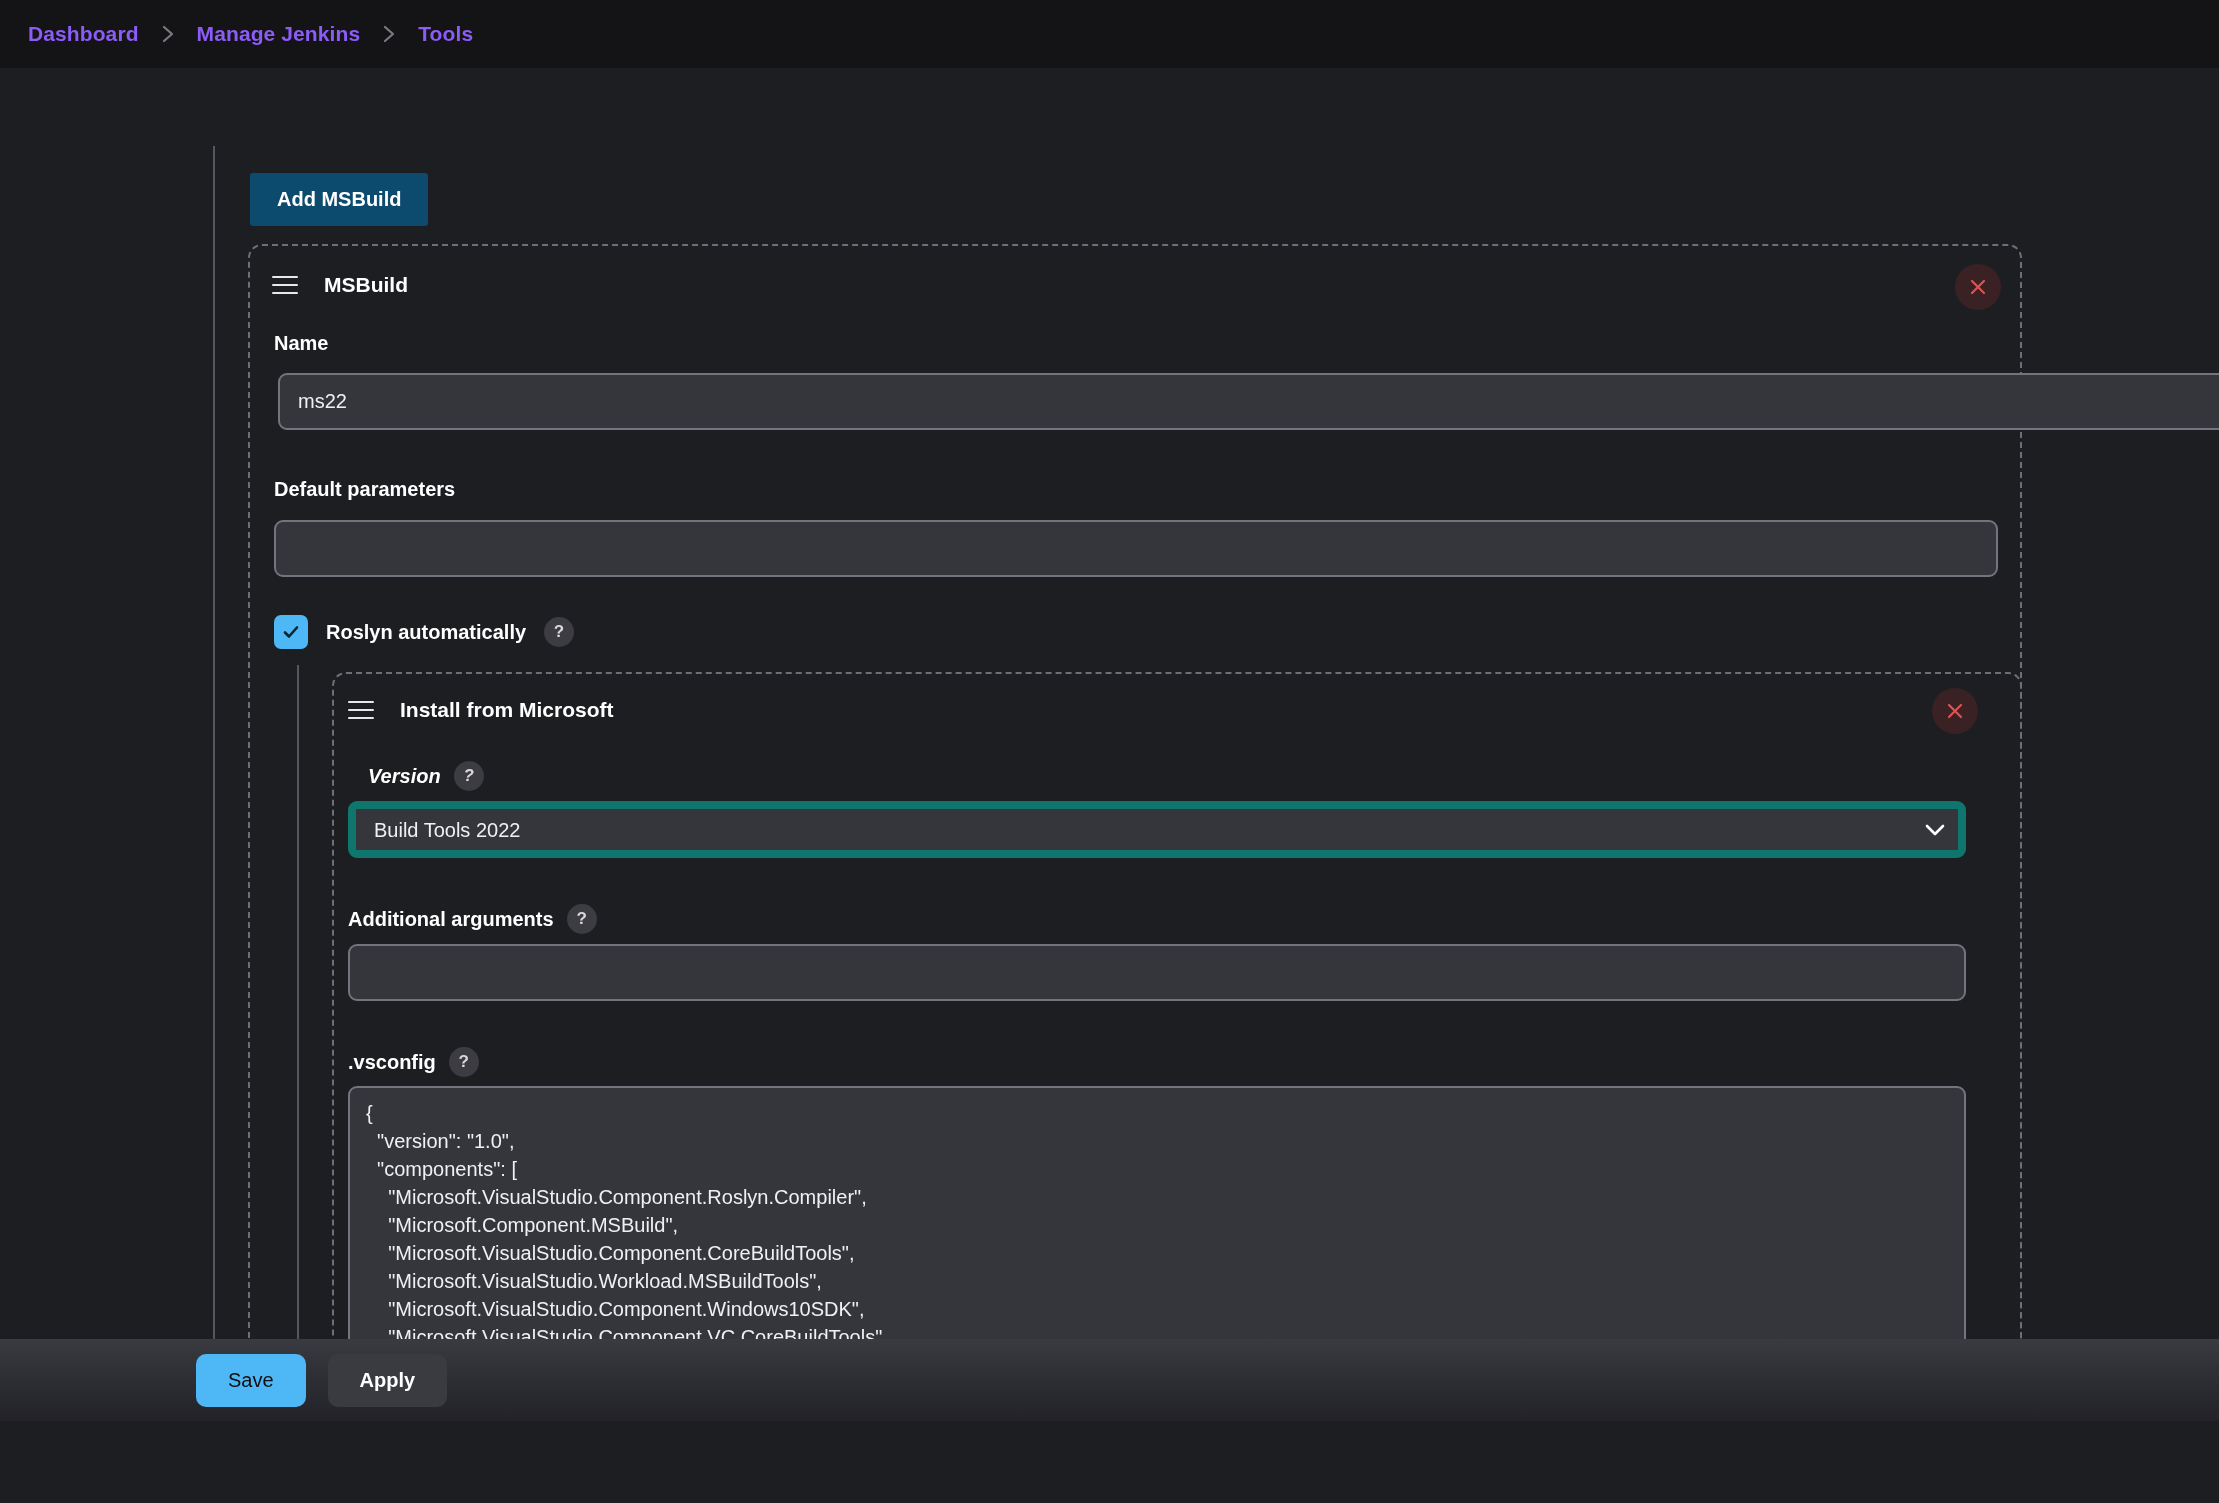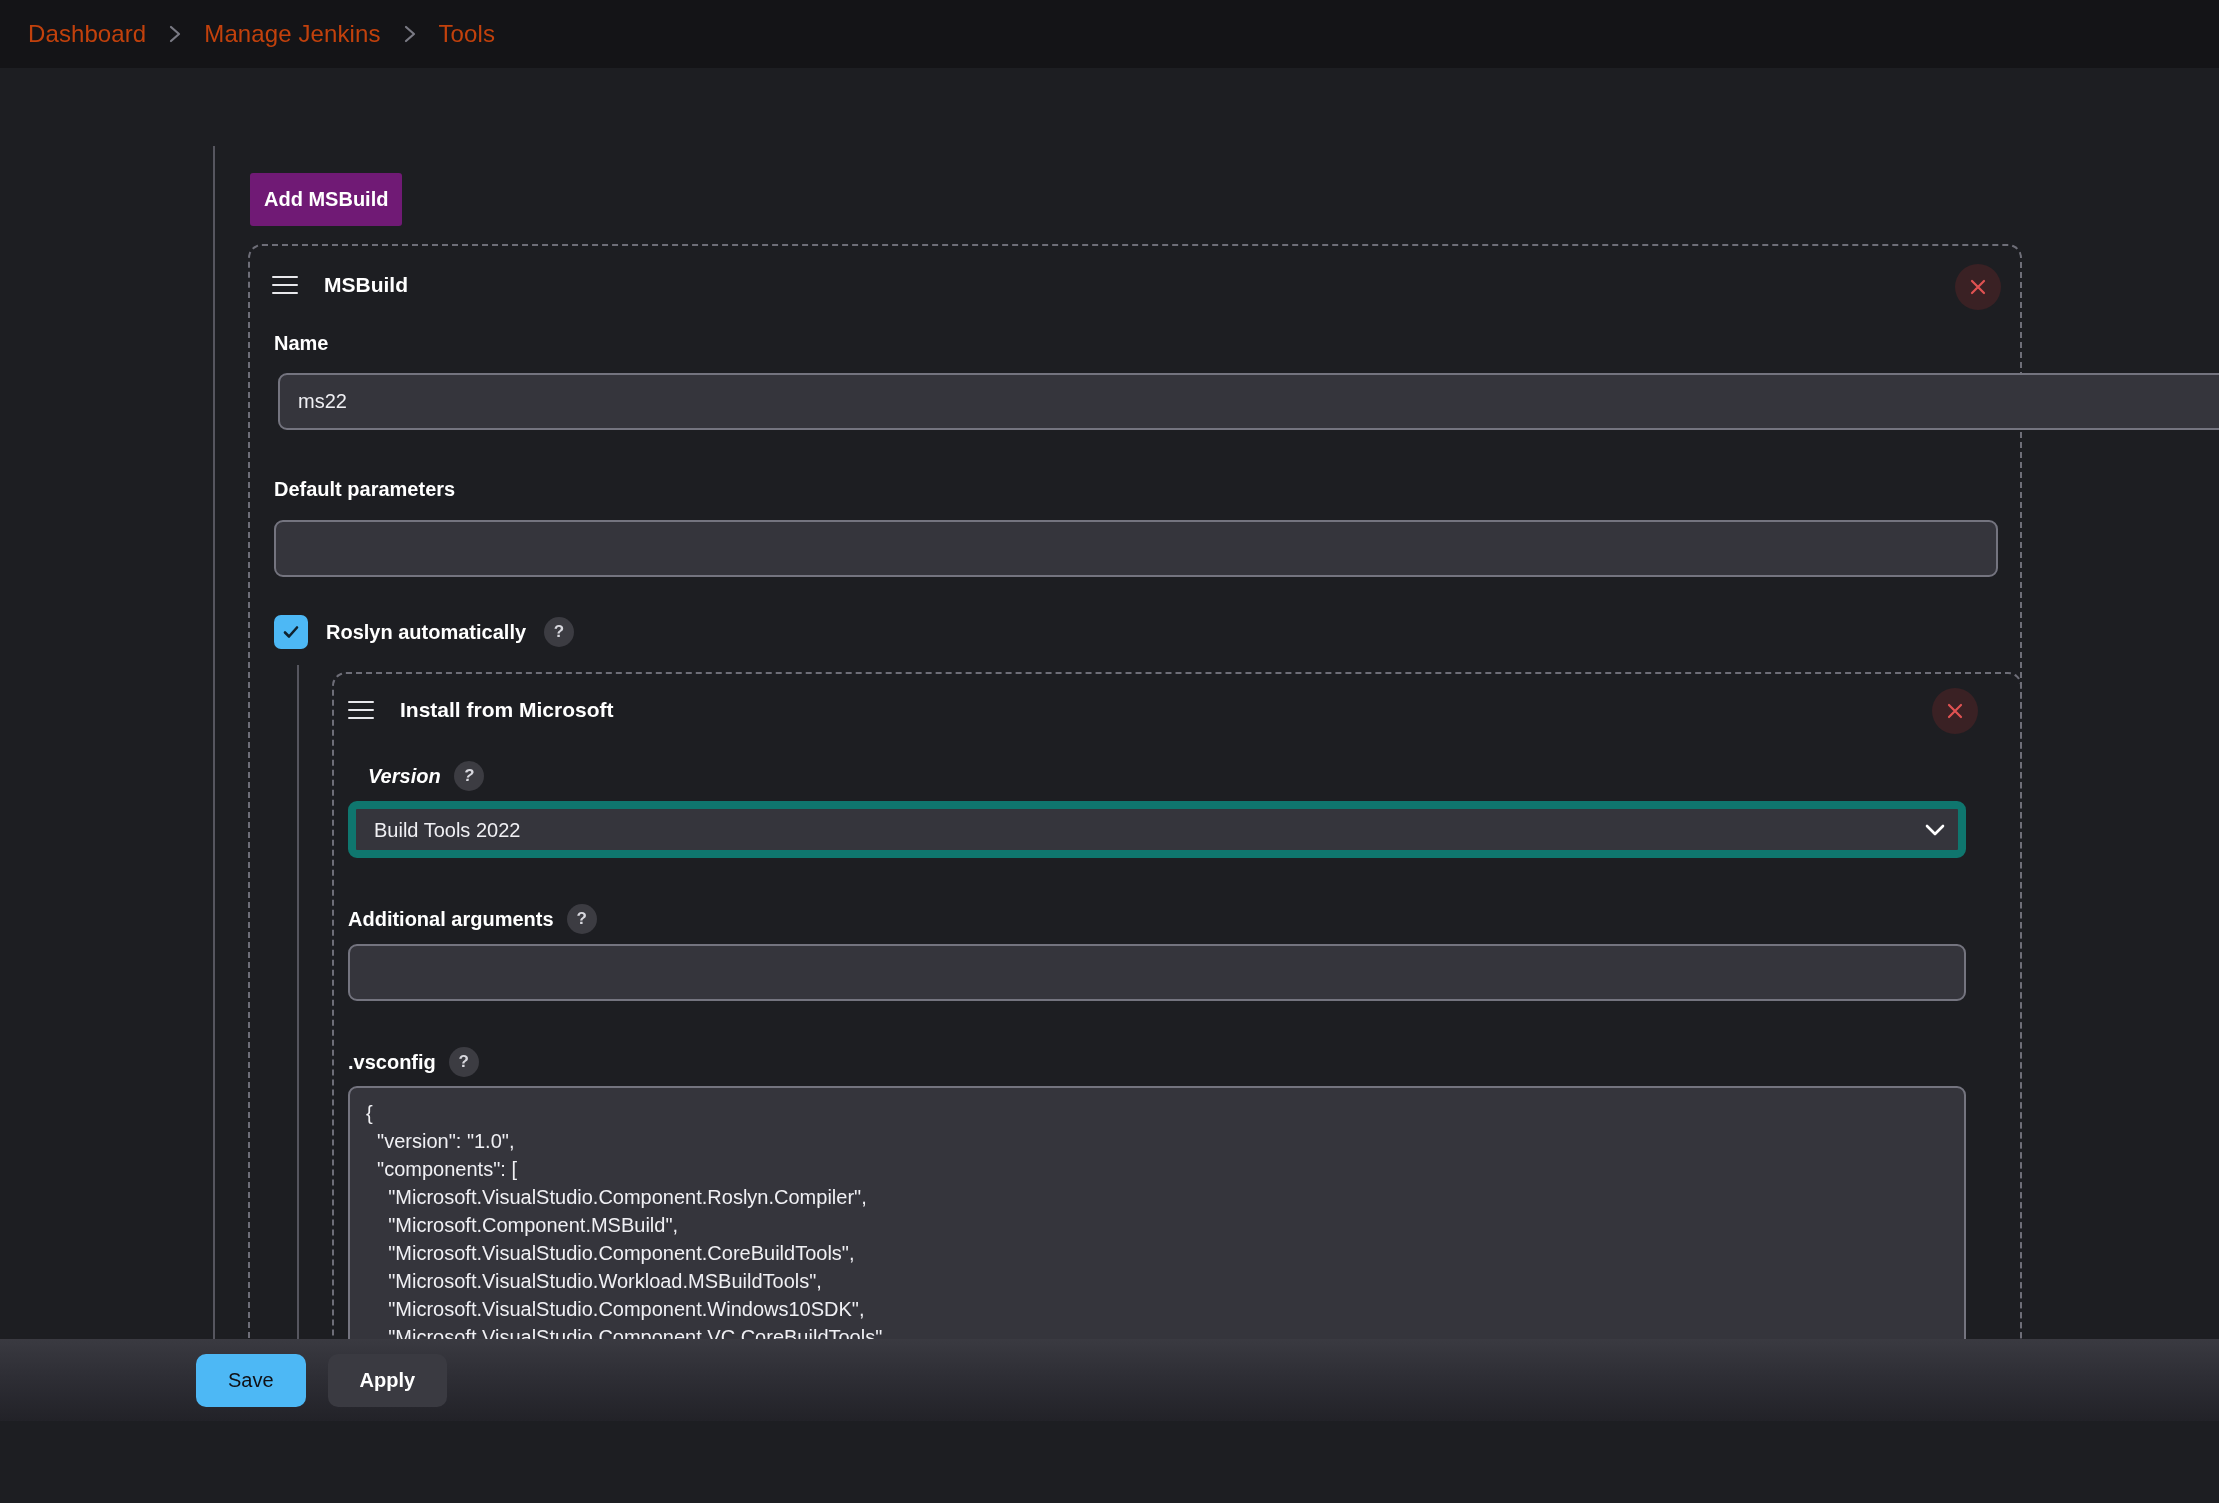--- a/index.html
+++ b/index.html
@@ -14,23 +14,23 @@
   
   #breadcrumb-bar {
     height: 68px;
     background: #141417;
     display: flex;
     align-items: center;
     padding-left: 24px;
     gap: 0px;
   }
   .crumb {
-    color: #c2410c;
-    font-size: 24px;
-    font-weight: normal;
+    color: #8b5cf6;
+    font-size: 21px;
+    font-weight: bold;
     letter-spacing: .1px;
     padding: 4px 4px;
     white-space: nowrap;
   }
   .crumb-sep {
     color: #7a7a84;
     font-size: 20px;
     margin: 0 18px;
     display: flex;
     align-items: center;
@@ -50,27 +50,27 @@
     width: 2px;
     background: #56565f;
   }
   #rail-outer { left: 213px; top: 78px; height: 1280px; }
   #rail-inner { left: 297px; top: 597px; height: 761px; }
 
   
   #add-msbuild-button {
     position: absolute;
     left: 250px; top: 105px;
-    background: #701a75;
+    background: #0c4a6e;
     color: #ffffff;
     font-size: 20px;
     font-weight: bold;
     border: none;
     border-radius: 3px;
-    padding: 15px 14px;
+    padding: 15px 27px;
     cursor: pointer;
     font-family: "Liberation Sans", sans-serif;
   }
 
   
   .dashed-panel {
     position: absolute;
     border: 2px dashed #6e6e78;
     border-radius: 14px;
   }

